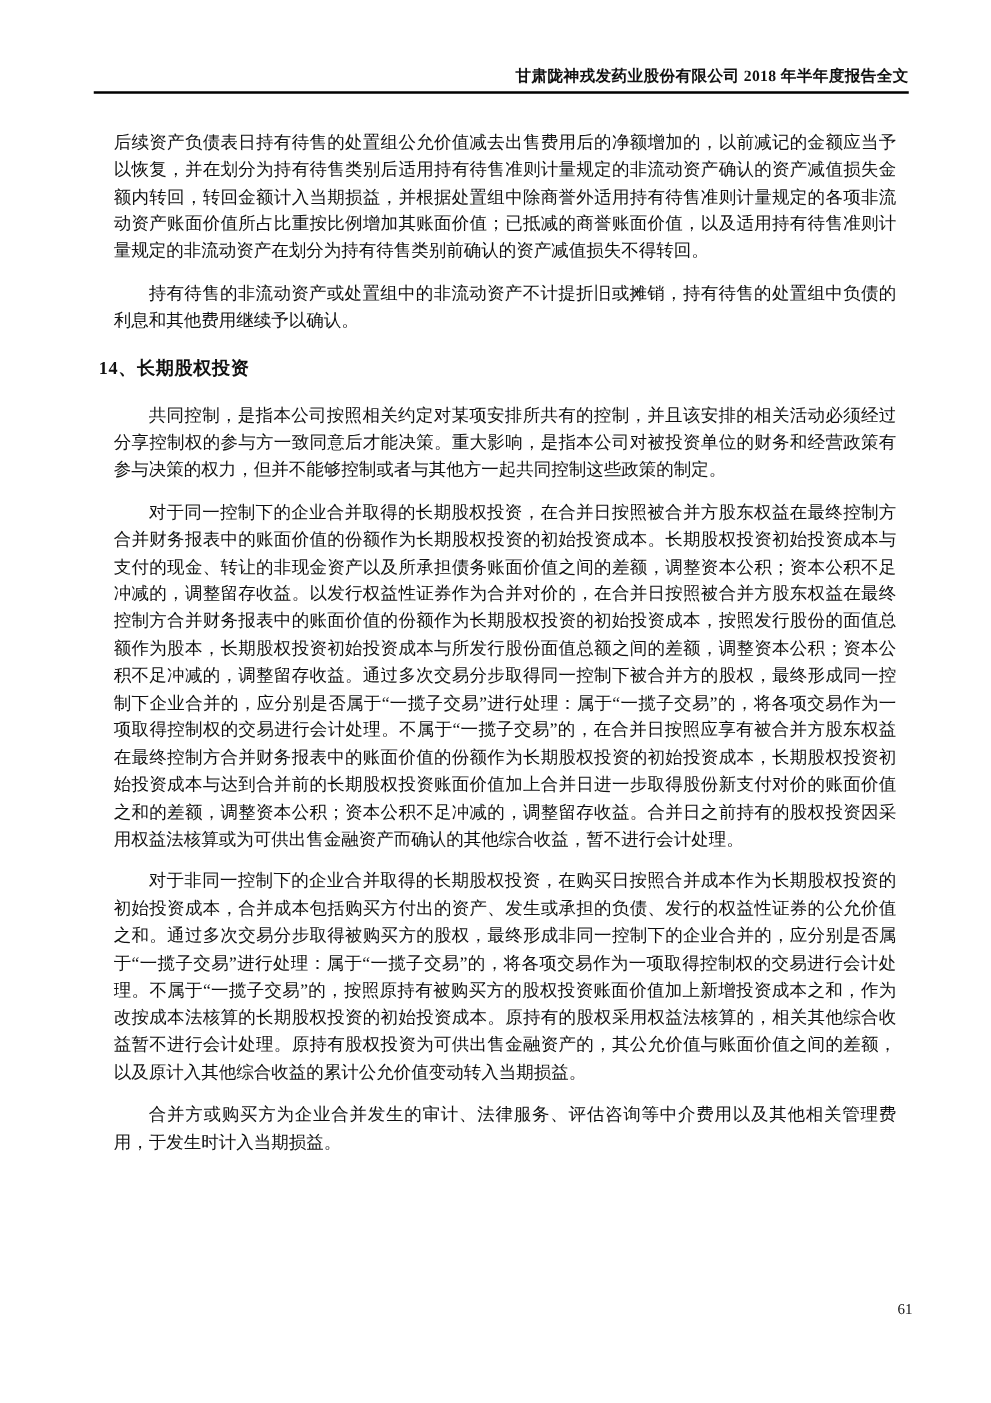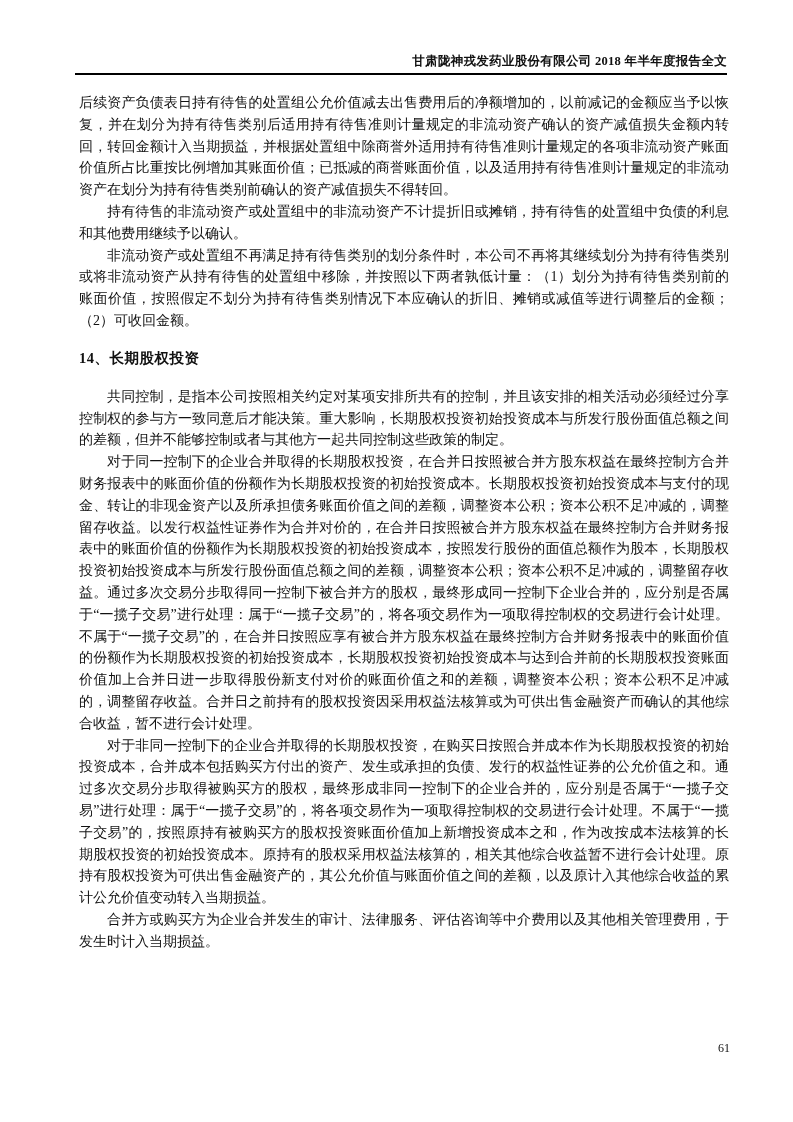--- a/index.html
+++ b/index.html
@@ -42,21 +42,21 @@
     top: 92px;
     left: 79px;
     width: 650px;
     font-size: 14px;
     line-height: 21.8px;
     text-align: justify;
     text-justify: inter-ideograph;
     color: #111111;
   }
   .para {
-    margin: 0;
+    margin: 12px;
     padding: 0;
   }
   .para.indent {
     text-indent: 2em;
   }
   .section-heading {
     margin: 15px 0 17px 0;
     font-size: 14.5px;
     font-weight: bold;
     line-height: 22px;
@@ -87,26 +87,25 @@
     <div class="header-title">甘肃陇神戎发药业股份有限公司 2018 年半年度报告全文</div>
     <div class="header-rule"></div>
   </header>
 
   <section class="body-text">
 
     <p class="para">后续资产负债表日持有待售的处置组公允价值减去出售费用后的净额增加的，以前减记的金额应当予以恢复，并在划分为持有待售类别后适用持有待售准则计量规定的非流动资产确认的资产减值损失金额内转回，转回金额计入当期损益，并根据处置组中除商誉外适用持有待售准则计量规定的各项非流动资产账面价值所占比重按比例增加其账面价值；已抵减的商誉账面价值，以及适用持有待售准则计量规定的非流动资产在划分为持有待售类别前确认的资产减值损失不得转回。</p>
 
     <p class="para indent">持有待售的非流动资产或处置组中的非流动资产不计提折旧或摊销，持有待售的处置组中负债的利息和其他费用继续予以确认。</p>
 
-    <p class="para indent">非流动资产或处置组不再满足持有待售类别的划分条件时，本公司不再将其继续划分为持有待售类别或将非流动资产从持有待售的处置组中移除，并按照以下两者孰低计量：（1）划分为持有待售类别前的账面价值，按照假定不划分为持有待售类别情况下本应确认的折旧、摊销或减值等进行调整后的金额；（2）可收回金额。</p>
 
     <h2 class="section-heading">14、长期股权投资</h2>
 
 
-    <p class="para indent">共同控制，是指本公司按照相关约定对某项安排所共有的控制，并且该安排的相关活动必须经过分享控制权的参与方一致同意后才能决策。重大影响，长期股权投资初始投资成本与所发行股份面值总额之间的差额，但并不能够控制或者与其他方一起共同控制这些政策的制定。</p>
+    <p class="para indent">共同控制，是指本公司按照相关约定对某项安排所共有的控制，并且该安排的相关活动必须经过分享控制权的参与方一致同意后才能决策。重大影响，是指本公司对被投资单位的财务和经营政策有参与决策的权力，但并不能够控制或者与其他方一起共同控制这些政策的制定。</p>
 
 
     <p class="para indent">对于同一控制下的企业合并取得的长期股权投资，在合并日按照被合并方股东权益在最终控制方合并财务报表中的账面价值的份额作为长期股权投资的初始投资成本。长期股权投资初始投资成本与支付的现金、转让的非现金资产以及所承担债务账面价值之间的差额，调整资本公积；资本公积不足冲减的，调整留存收益。以发行权益性证券作为合并对价的，在合并日按照被合并方股东权益在最终控制方合并财务报表中的账面价值的份额作为长期股权投资的初始投资成本，按照发行股份的面值总额作为股本，长期股权投资初始投资成本与所发行股份面值总额之间的差额，调整资本公积；资本公积不足冲减的，调整留存收益。通过多次交易分步取得同一控制下被合并方的股权，最终形成同一控制下企业合并的，应分别是否属于“一揽子交易”进行处理：属于“一揽子交易”的，将各项交易作为一项取得控制权的交易进行会计处理。不属于“一揽子交易”的，在合并日按照应享有被合并方股东权益在最终控制方合并财务报表中的账面价值的份额作为长期股权投资的初始投资成本，长期股权投资初始投资成本与达到合并前的长期股权投资账面价值加上合并日进一步取得股份新支付对价的账面价值之和的差额，调整资本公积；资本公积不足冲减的，调整留存收益。合并日之前持有的股权投资因采用权益法核算或为可供出售金融资产而确认的其他综合收益，暂不进行会计处理。</p>
 
     <p class="para indent">对于非同一控制下的企业合并取得的长期股权投资，在购买日按照合并成本作为长期股权投资的初始投资成本，合并成本包括购买方付出的资产、发生或承担的负债、发行的权益性证券的公允价值之和。通过多次交易分步取得被购买方的股权，最终形成非同一控制下的企业合并的，应分别是否属于“一揽子交易”进行处理：属于“一揽子交易”的，将各项交易作为一项取得控制权的交易进行会计处理。不属于“一揽子交易”的，按照原持有被购买方的股权投资账面价值加上新增投资成本之和，作为改按成本法核算的长期股权投资的初始投资成本。原持有的股权采用权益法核算的，相关其他综合收益暂不进行会计处理。原持有股权投资为可供出售金融资产的，其公允价值与账面价值之间的差额，以及原计入其他综合收益的累计公允价值变动转入当期损益。</p>
 
     <p class="para indent">合并方或购买方为企业合并发生的审计、法律服务、评估咨询等中介费用以及其他相关管理费用，于发生时计入当期损益。</p>
 
   </section>
 

